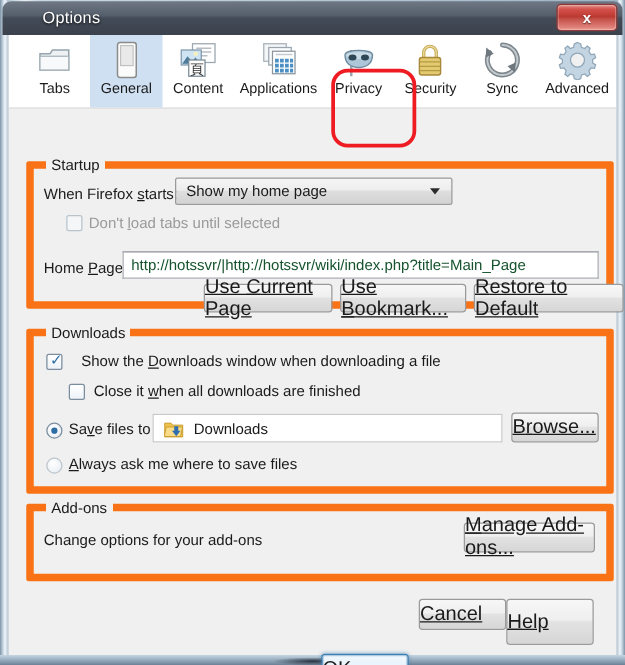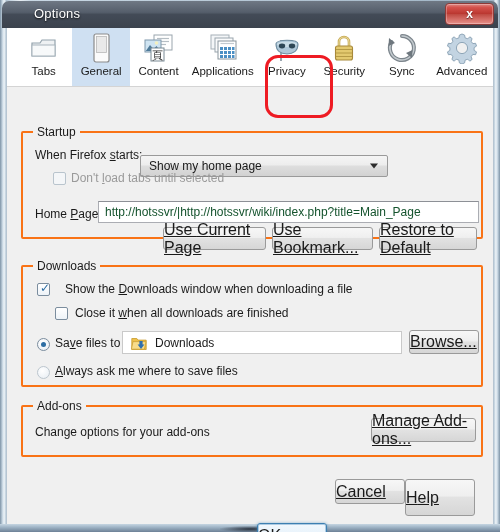--- a/index.html
+++ b/index.html
@@ -81,21 +81,21 @@
     position:absolute;left:258px;top:27px;width:62px;height:57px;
     border:3px solid #ee1b23;border-radius:13px;
     pointer-events:none;z-index:5;
   }
 
   
   .panel{position:absolute;left:0;top:59px;width:486px;height:436px;background:#f0f0f0;}
 
   fieldset.group{
     position:absolute;margin:0;padding:0;
-    border:2px solid #f97316;border-radius:2px;
+    border:6px solid #f97316;border-radius:2px;
     background:transparent;
   }
   fieldset.group > legend{
     margin-left:10px;padding:0 4px;
     font-size:12px;color:#1a1a1a;
   }
 
   .g-startup{left:14px;top:38px;width:458px;height:110px;}
   .g-downloads{left:14px;top:172px;width:458px;height:124px;}
   .g-addons{left:14px;top:312px;width:458px;height:54px;}
@@ -321,21 +321,21 @@
 
     <div class="panel">
 
       <fieldset class="group g-startup">
         <legend>Startup</legend>
       </fieldset>
 
       <div class="lbl" style="left:28px;top:61px;">
         When Firefox <span class="u">s</span>tarts:
       </div>
-      <div class="select" style="left:133px;top:68px;width:248px;height:22px;text-decoration:underline;">
+      <div class="select" style="left:133px;top:55px;width:222px;height:22px;text-decoration:underline;">
         <span class="sv">Show my home page</span>
         <span class="arr"></span>
       </div>
 
       <div class="cb disabled" style="left:46px;top:85px;"></div>
       <div class="lbl disabled" style="left:64px;top:84px;">
         Don't <span class="u">l</span>oad tabs until selected
       </div>
 
       <div class="lbl" style="left:28px;top:120px;">
@@ -344,21 +344,21 @@
       <div class="textfield" style="left:91px;top:114px;width:381px;height:22px;">
         <span class="tv">http://hotssvr/|http://hotssvr/wiki/index.php?title=Main_Page</span>
       </div>
 
       <div class="btn" style="left:156px;top:140px;width:103px;height:23px;">
         <span>Use <span class="u">C</span>urrent Page</span>
       </div>
       <div class="btn" style="left:265px;top:140px;width:101px;height:23px;">
         <span>Use <span class="u">B</span>ookmark...</span>
       </div>
-      <div class="btn" style="left:372px;top:140px;width:98px;height:23px;">
+      <div class="btn" style="left:372px;top:140px;width:120px;height:23px;">
         <span><span class="u">R</span>estore to Default</span>
       </div>
 
       <fieldset class="group g-downloads">
         <legend>Downloads</legend>
       </fieldset>
 
       <div class="cb" style="left:30px;top:196px;">
         <span class="tick">✓</span>
       </div>

